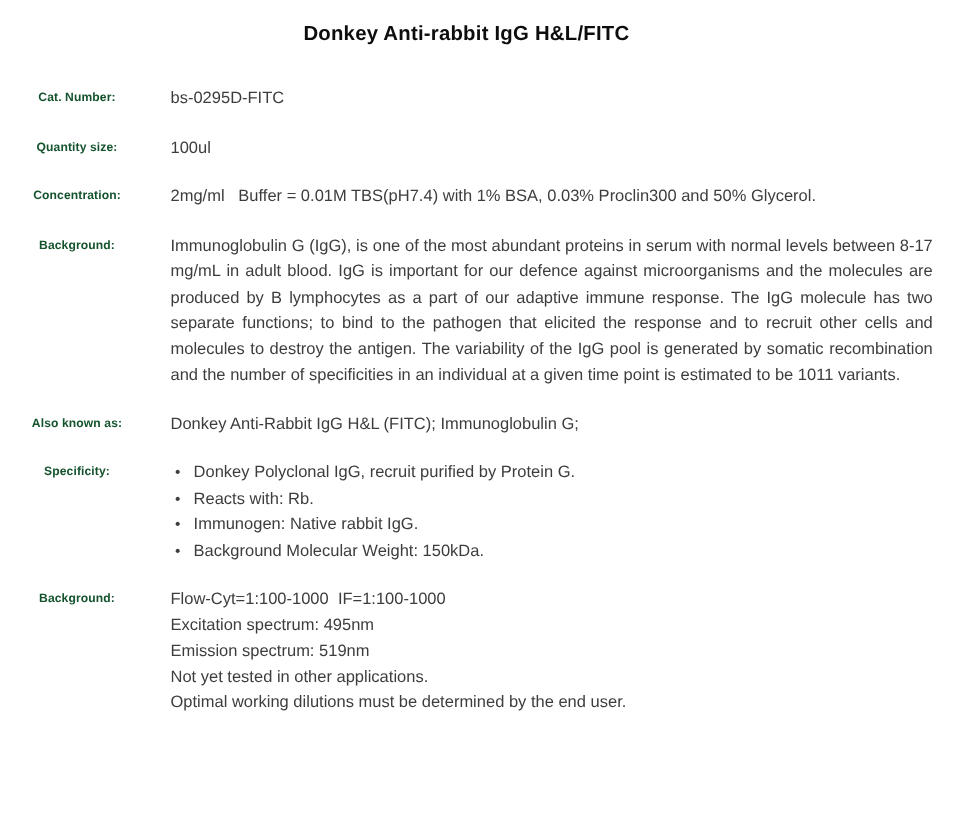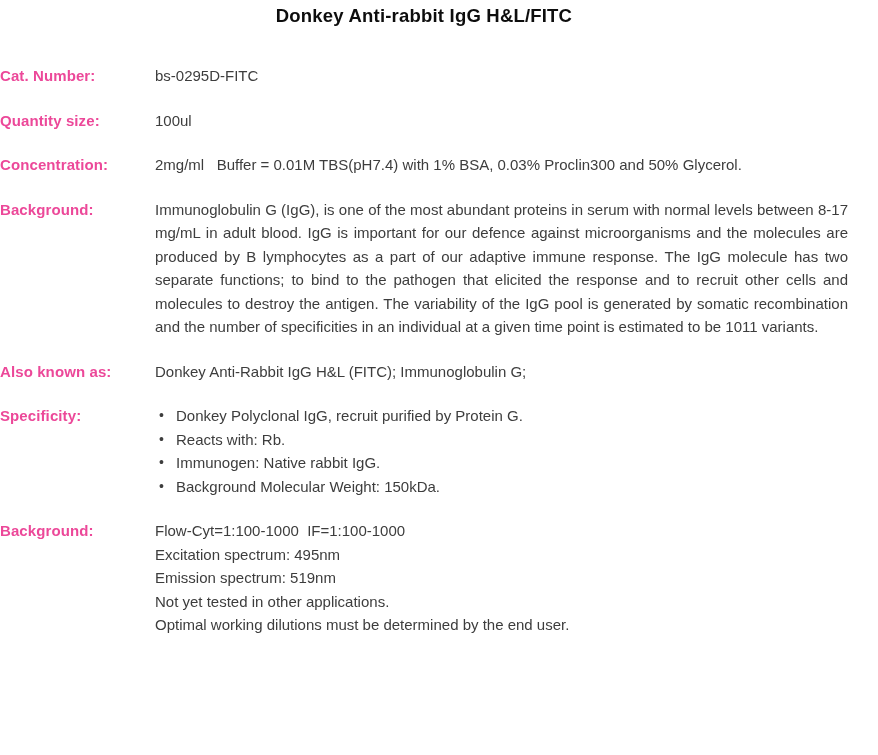--- a/index.html
+++ b/index.html
@@ -6,43 +6,43 @@
   html, body {
     margin: 0;
     padding: 0;
     background: #ffffff;
   }
   .page {
     width: 878px;
     height: 755px;
     background: #ffffff;
     font-family: "Liberation Sans", sans-serif;
-    padding-top: 4px;
+    padding-top: 18px;
     overflow: hidden;
   }
   .doc-title {
     text-align: center;
     font-size: 18.5px;
     font-weight: bold;
     color: #0d0d0d;
     line-height: 24px;
     margin: 0 30px 36px 0;
     letter-spacing: 0.2px;
   }
   .row {
     display: grid;
     grid-template-columns: 140px 693px;
     column-gap: 15px;
     margin-bottom: 21px;
   }
   .label {
-    text-align: left;
+    text-align: center;
     font-weight: bold;
-    font-size: 15px;
-    color: #ec4899;
+    font-size: 11px;
+    color: #14532d;
     line-height: 23.5px;
     letter-spacing: 0.1px;
   }
   .content {
     font-size: 15px;
     color: #3d3d3d;
     line-height: 23.5px;
   }
   .justify { text-align: justify; }
   .pre { white-space: pre-wrap; }

